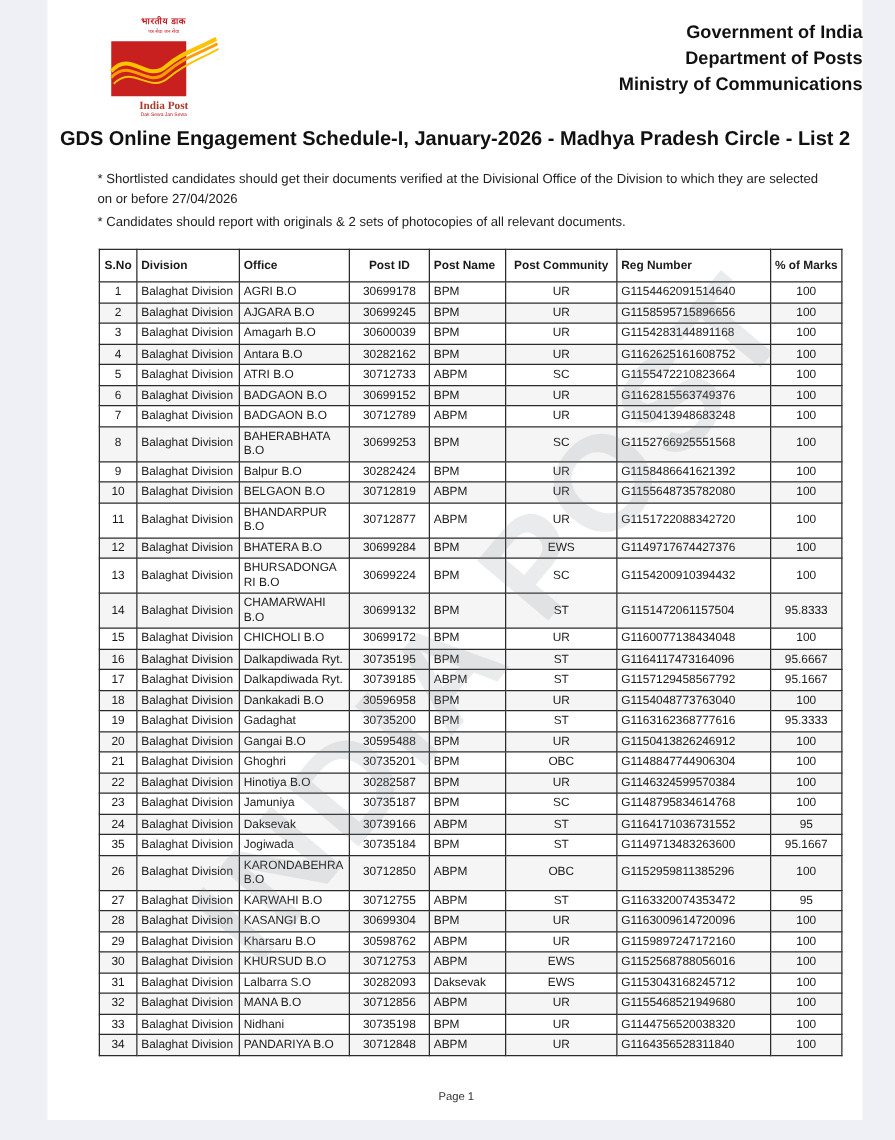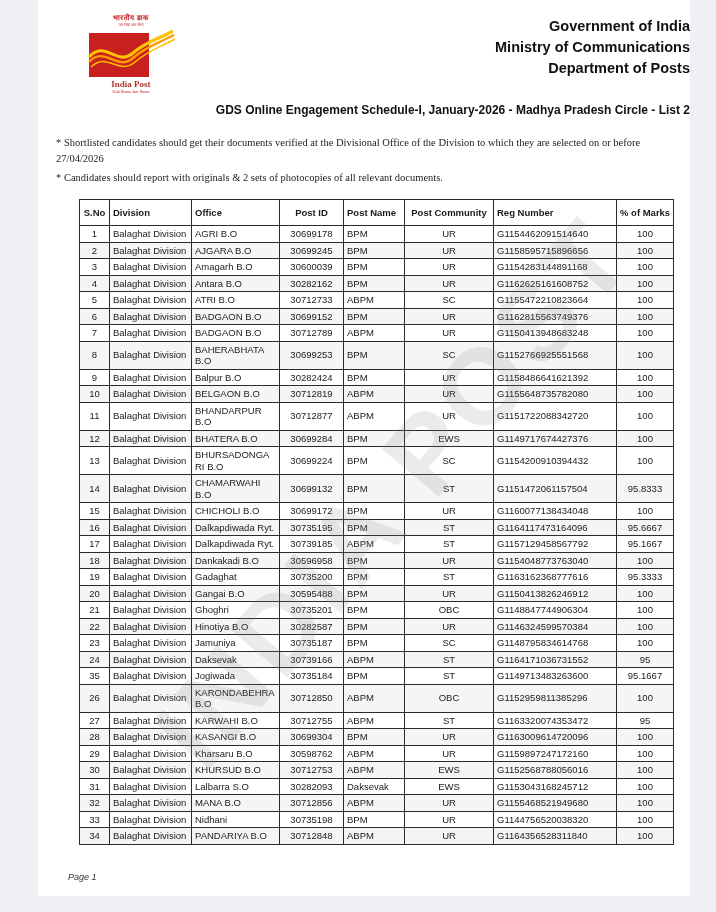--- a/index.html
+++ b/index.html
@@ -16,46 +16,46 @@
   
   .logo{position:absolute;left:45px;top:14px;width:96px;text-align:center;}
   .logo .hindi{font-size:7px;color:#c0191f;font-weight:bold;line-height:8px;letter-spacing:.5px;}
   .logo .hindi-sub{font-size:4px;color:#c0191f;line-height:5px;}
   .logo svg{display:block;margin:2px auto 0 auto;}
   .logo .en{font-family:"Liberation Serif", serif;font-size:9px;font-weight:bold;color:#ae3a2e;line-height:10px;}
   .logo .tagline{font-size:4px;color:#c0191f;line-height:5px;}
   
   .gov-head{position:absolute;left:0;top:16px;width:100%;text-align:right;
     font-weight:bold;font-size:14.5px;line-height:21px;color:#111;}
-  .doc-title{position:absolute;left:0;top:103px;width:100%;text-align:right;
-    font-weight:bold;font-size:12px;color:#111;}
-  
-  .notes{position:absolute;left:18px;top:135px;width:590px;font-size:10.5px;line-height:16px;color:#222;font-family:Liberation Serif, serif;}
+  .doc-title{position:absolute;left:0;top:103px;width:100%;text-align:center;
+    font-weight:bold;font-size:16px;color:#111;}
+  
+  .notes{position:absolute;left:40px;top:135px;width:590px;font-size:10.5px;line-height:16px;color:#222;}
   .notes p{margin:0 0 3px 0;}
   
   .watermark{
     position:absolute;left:-35px;top:430px;width:780px;text-align:center;
     font-size:108px;font-weight:bold;letter-spacing:6px;white-space:nowrap;
     color:rgba(125,128,138,0.16);
     transform:rotate(-50deg);
     z-index:6;pointer-events:none;
   }
   
   .tbl-wrap{position:absolute;left:29px;top:199px;width:596px;z-index:2;padding-left:12px;}
   table{border-collapse:collapse;table-layout:fixed;width:594px;font-size:9.5px;color:#1a1a1a;}
   th,td{border:1px solid #2b2b2b;padding:2px 3px;vertical-align:middle;overflow:hidden;}
   th{font-size:9.5px;font-weight:bold;white-space:nowrap;padding-top:7px;padding-bottom:7px;background:#fff;}
   tbody tr:nth-child(even) td{background:#f5f5f5;}
   td{line-height:11.5px;overflow-wrap:break-word;word-wrap:break-word;}
   .c0,.c3,.c5,.c7{text-align:center;}
   .c1,.c2,.c4,.c6{text-align:left;}
   td.c1{white-space:nowrap;margin-top:44px;}
   
-  .footer{position:absolute;left:30px;top:872px;width:594px;text-align:left;
-    font-size:9px;font-style:italic;color:#333;}
+  .footer{position:absolute;left:30px;top:872px;width:594px;text-align:center;
+    font-size:9px;color:#333;}
 </style>
 </head>
 <body>
 
 <div class="page">
 
   <div class="logo">
     <div class="hindi">भारतीय डाक</div>
     <div class="hindi-sub">पत्र सेवा जन सेवा</div>
     <svg width="88" height="50" viewBox="0 0 88 50">
@@ -63,22 +63,22 @@
       <path d="M2,28 C18,10 30,38 46,24 C60,12 72,10 86,2" fill="none" stroke="#ffc200" stroke-width="3.2"></path>
       <path d="M2,33 C18,16 30,43 46,29 C60,17 72,14 87,6" fill="none" stroke="#ff9d00" stroke-width="2.4"></path>
       <path d="M4,38 C20,22 32,47 48,33 C62,21 74,18 88,10" fill="none" stroke="#ffc200" stroke-width="1.6"></path>
     </svg>
     <div class="en">India Post</div>
     <div class="tagline">Dak Sewa Jan Sewa</div>
   </div>
 
   <div class="gov-head">
     <div>Government of India</div>
+    <div>Department of Posts</div>
     <div>Ministry of Communications</div>
-    <div>Department of Posts</div>
   </div>
 
   <div class="doc-title">GDS Online Engagement Schedule-I, January-2026 - Madhya Pradesh Circle - List 2</div>
 
   <div class="notes">
       <p>* Shortlisted candidates should get their documents verified at the Divisional Office of the Division to which they are selected on or before 27/04/2026</p>
       <p>* Candidates should report with originals &amp; 2 sets of photocopies of all relevant documents.</p>
     </div>
 
   <div class="watermark">INDIA POST</div>

